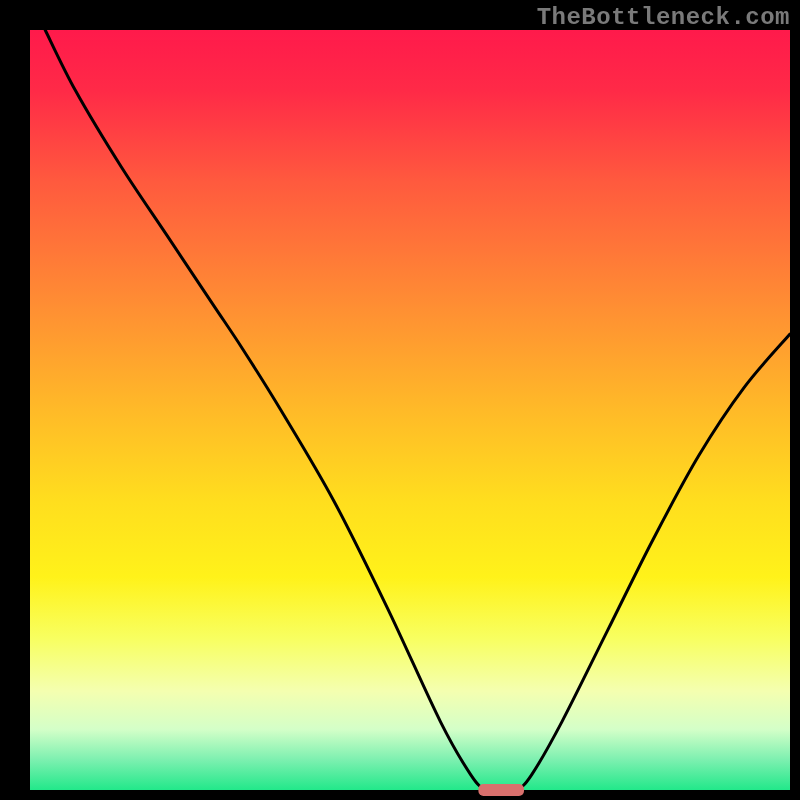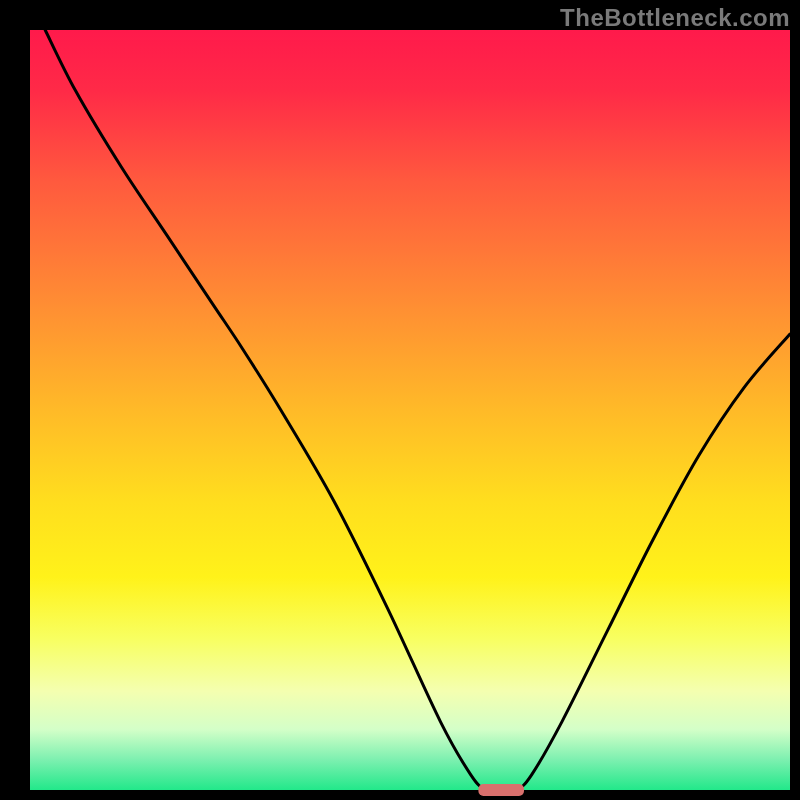--- a/index.html
+++ b/index.html
@@ -12,21 +12,21 @@
   }
   .container {
     position: relative;
     width: 800px;
     height: 800px;
   }
   .watermark {
     position: absolute;
     top: 4px;
     right: 10px;
-    font-family: Liberation Sans, sans-serif;
+    font-family: Liberation Mono, monospace;
     font-size: 24px;
     font-weight: bold;
     color: #7a7a7a;
     letter-spacing: 0.5px;
     z-index: 10;
   }
   svg.plot {
     position: absolute;
     left: 0;
     top: 0;

